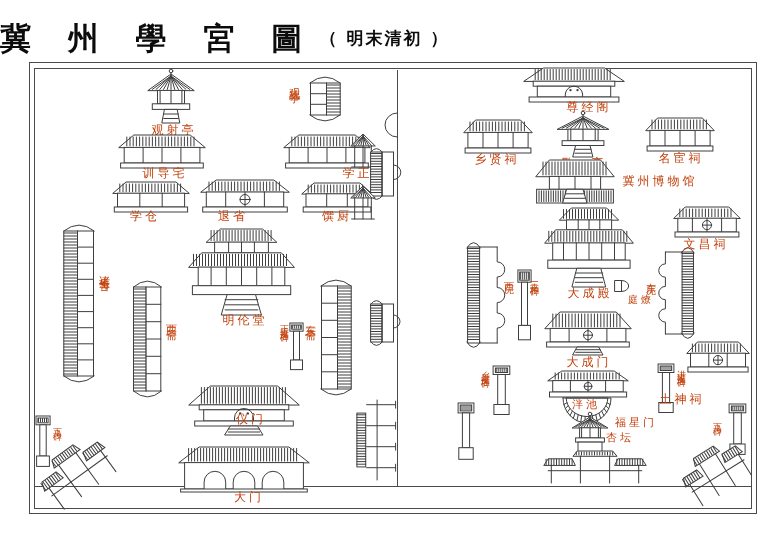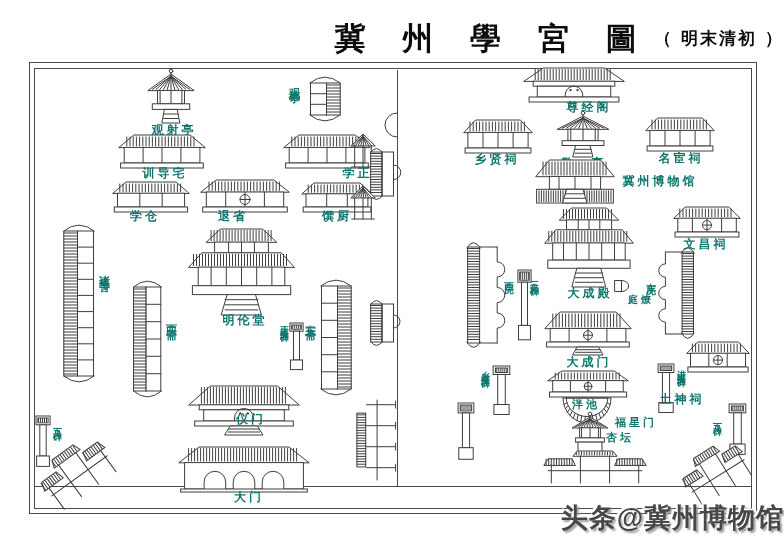--- a/index.html
+++ b/index.html
@@ -1,32 +1,32 @@
 <!DOCTYPE html>
 <html><head>
 <meta charset="utf-8">
 <style>
   *{margin:0;padding:0;box-sizing:border-box}
   html,body{background:#fff}
   body{width:784px;height:538px;position:relative;overflow:hidden;
        font-family:"Liberation Sans","DejaVu Sans",sans-serif;color:#141414}
   .canvas{position:absolute;left:0;top:0;width:784px;height:538px;background:#fff}
-  .title-row{position:absolute;top:18px;left:0;width:100%;text-align:right;white-space:nowrap}
+  .title-row{position:absolute;top:18px;left:0;width:100%;text-align:left;white-space:nowrap}
   .title-main{font-family:"DejaVu Serif","Liberation Serif",serif;font-weight:bold;
               font-size:31px;letter-spacing:13px;color:#0c0c0c}
   .title-sub{font-family:"DejaVu Serif","Liberation Serif",serif;font-weight:bold;
              font-size:17px;letter-spacing:2px;color:#0c0c0c;vertical-align:5px}
   .frame-outer{position:absolute;left:29px;top:62px;width:728px;height:452px;border:1px solid #4a4a4a}
   .frame-inner{position:absolute;left:4px;top:5px;right:4px;bottom:4px;border:1px solid #4a4a4a}
   .divider{position:absolute;left:397px;top:70px;width:1px;height:416px;background:#4a4a4a}
   .ground-line{position:absolute;left:35px;top:486px;width:716px;height:1px;background:#4a4a4a}
   .structure{position:absolute}
   .structure svg{display:block;width:100%;height:100%;overflow:visible}
-  .lbl{position:absolute;font-weight:bold;white-space:nowrap;line-height:1.05;
-       letter-spacing:3px;font-size:12px;color:#0f766e;transform:translateX(-50%)}
+  .lbl{position:absolute;font-weight:normal;white-space:nowrap;line-height:1.05;
+       letter-spacing:3px;font-size:12px;color:#c2410c;transform:translateX(-50%)}
   .lbl.v{writing-mode:vertical-rl;text-orientation:upright;transform:none;
          letter-spacing:2px;white-space:normal}
   .watermark{position:absolute;right:0px;bottom:2px;font-size:27px;font-weight:bold;
              letter-spacing:1px;color:#474747;
              text-shadow:-2px -2px 0 #ffffff,-1px -1px 0 #ffffff,2px 2px 2px #9a9a9a}
 </style>
 </head>
 <body>
 
 <div class="canvas">
@@ -1457,14 +1457,13 @@
           <line x1="61.3" y1="13.9" x2="61.3" y2="21.6"></line>
           <line x1="63.9" y1="13.9" x2="63.9" y2="21.6"></line>
           <line x1="24.5" y1="9.6" x2="24.5" y2="47"></line>
           <line x1="43.5" y1="9.6" x2="43.5" y2="47"></line>
           <line x1="5.4" y1="22.1" x2="5.4" y2="47"></line>
           <line x1="62.6" y1="22.1" x2="62.6" y2="47"></line>
           <line x1="3.4" y1="29.8" x2="64.6" y2="29.8"></line>
         </svg>
       </div>
     </div>
-  <div class="watermark">头条@冀州博物馆</div>
 </div>
 
 </body></html>

